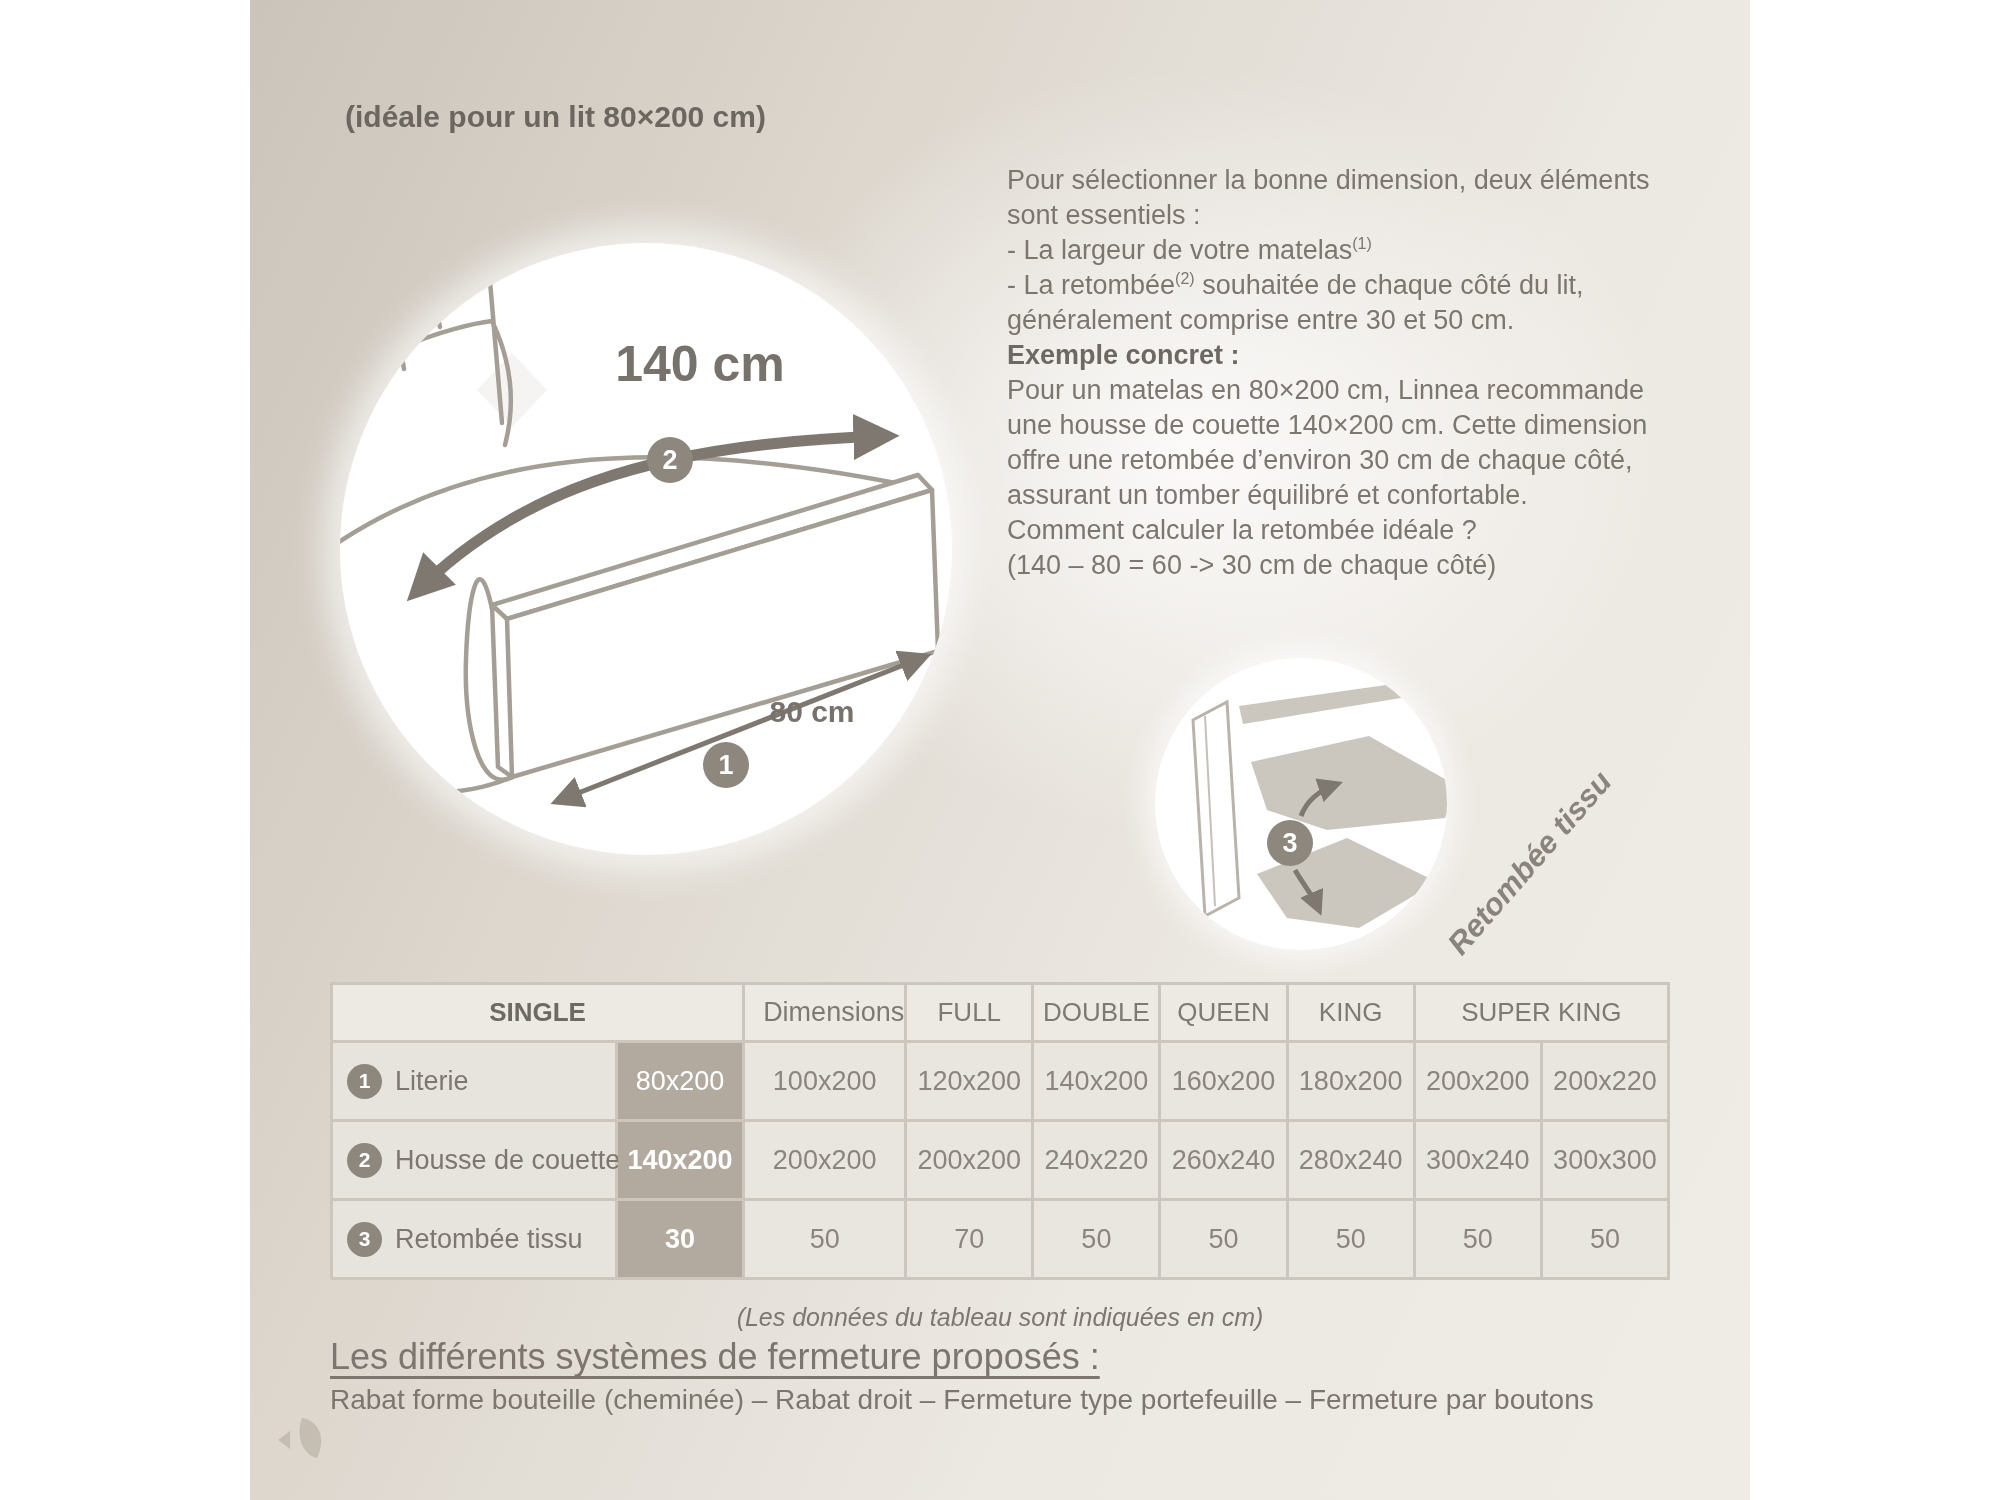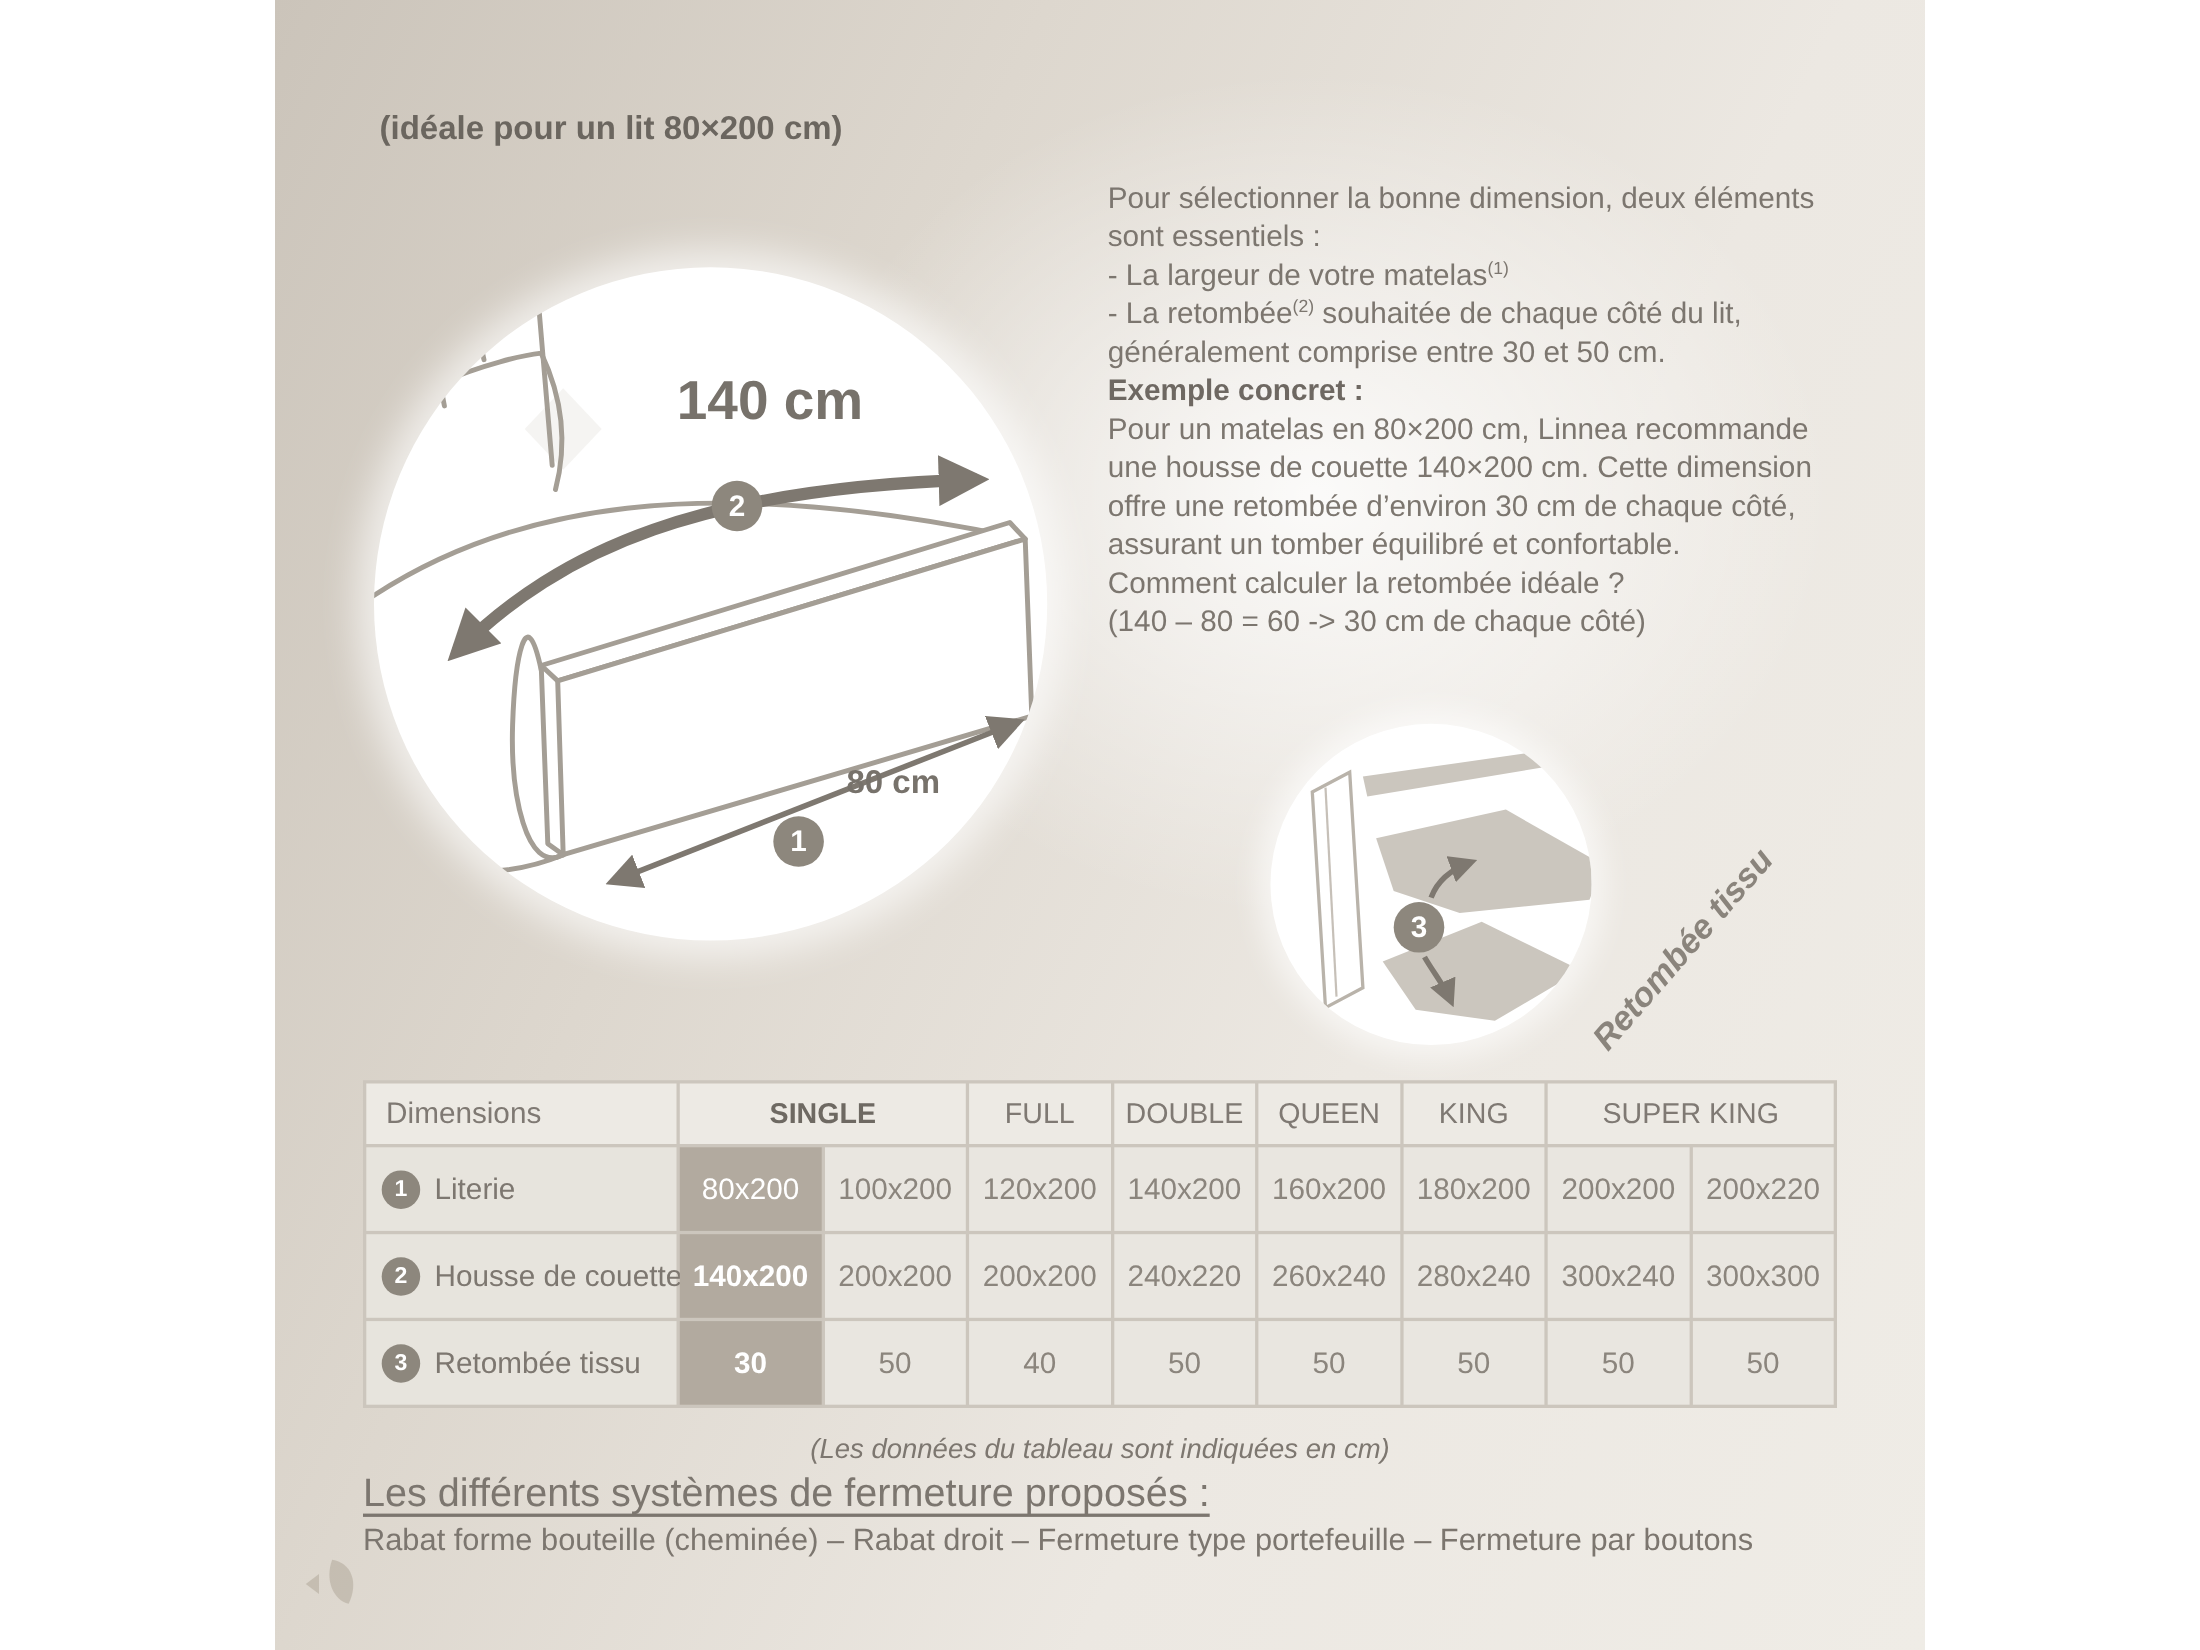--- a/index.html
+++ b/index.html
@@ -172,22 +172,22 @@
       <g stroke="#7e7870" stroke-width="5" fill="none">
         <path d="M146,158 C152,142 165,132 182,126" marker-end="url(#ah3)"></path>
         <path d="M140,212 C148,226 158,238 164,252" marker-end="url(#ah3)"></path>
       </g>
     </svg>
     <div class="badge badge-lg badge-3">3</div>
   </div>
   <div class="abs retombee-label">Retombée tissu</div>
 
   <div class="abs table">
+    <div class="th th-bold span2">SINGLE</div>
     <div class="th th-dim">Dimensions</div>
-    <div class="th th-bold span2">SINGLE</div>
     <div class="th">FULL</div>
     <div class="th">DOUBLE</div>
     <div class="th">QUEEN</div>
     <div class="th">KING</div>
     <div class="th span2">SUPER KING</div>
 
     <div class="rowlabel">
       <span class="badge badge-sm">1</span>
       <span>Literie</span>
     </div>
@@ -212,21 +212,21 @@
     <div class="cell">280x240</div>
     <div class="cell">300x240</div>
     <div class="cell">300x300</div>
 
     <div class="rowlabel">
       <span class="badge badge-sm">3</span>
       <span>Retombée tissu</span>
     </div>
     <div class="cell hl hl-bold">30</div>
     <div class="cell">50</div>
-    <div class="cell">40</div>
+    <div class="cell">70</div>
     <div class="cell">50</div>
     <div class="cell">50</div>
     <div class="cell">50</div>
     <div class="cell">50</div>
     <div class="cell">50</div>
   </div>
 
   <div class="abs table-note">(Les données du tableau sont indiquées en cm)</div>
 
   <div class="abs closures-heading">Les différents systèmes de fermeture proposés :</div>

